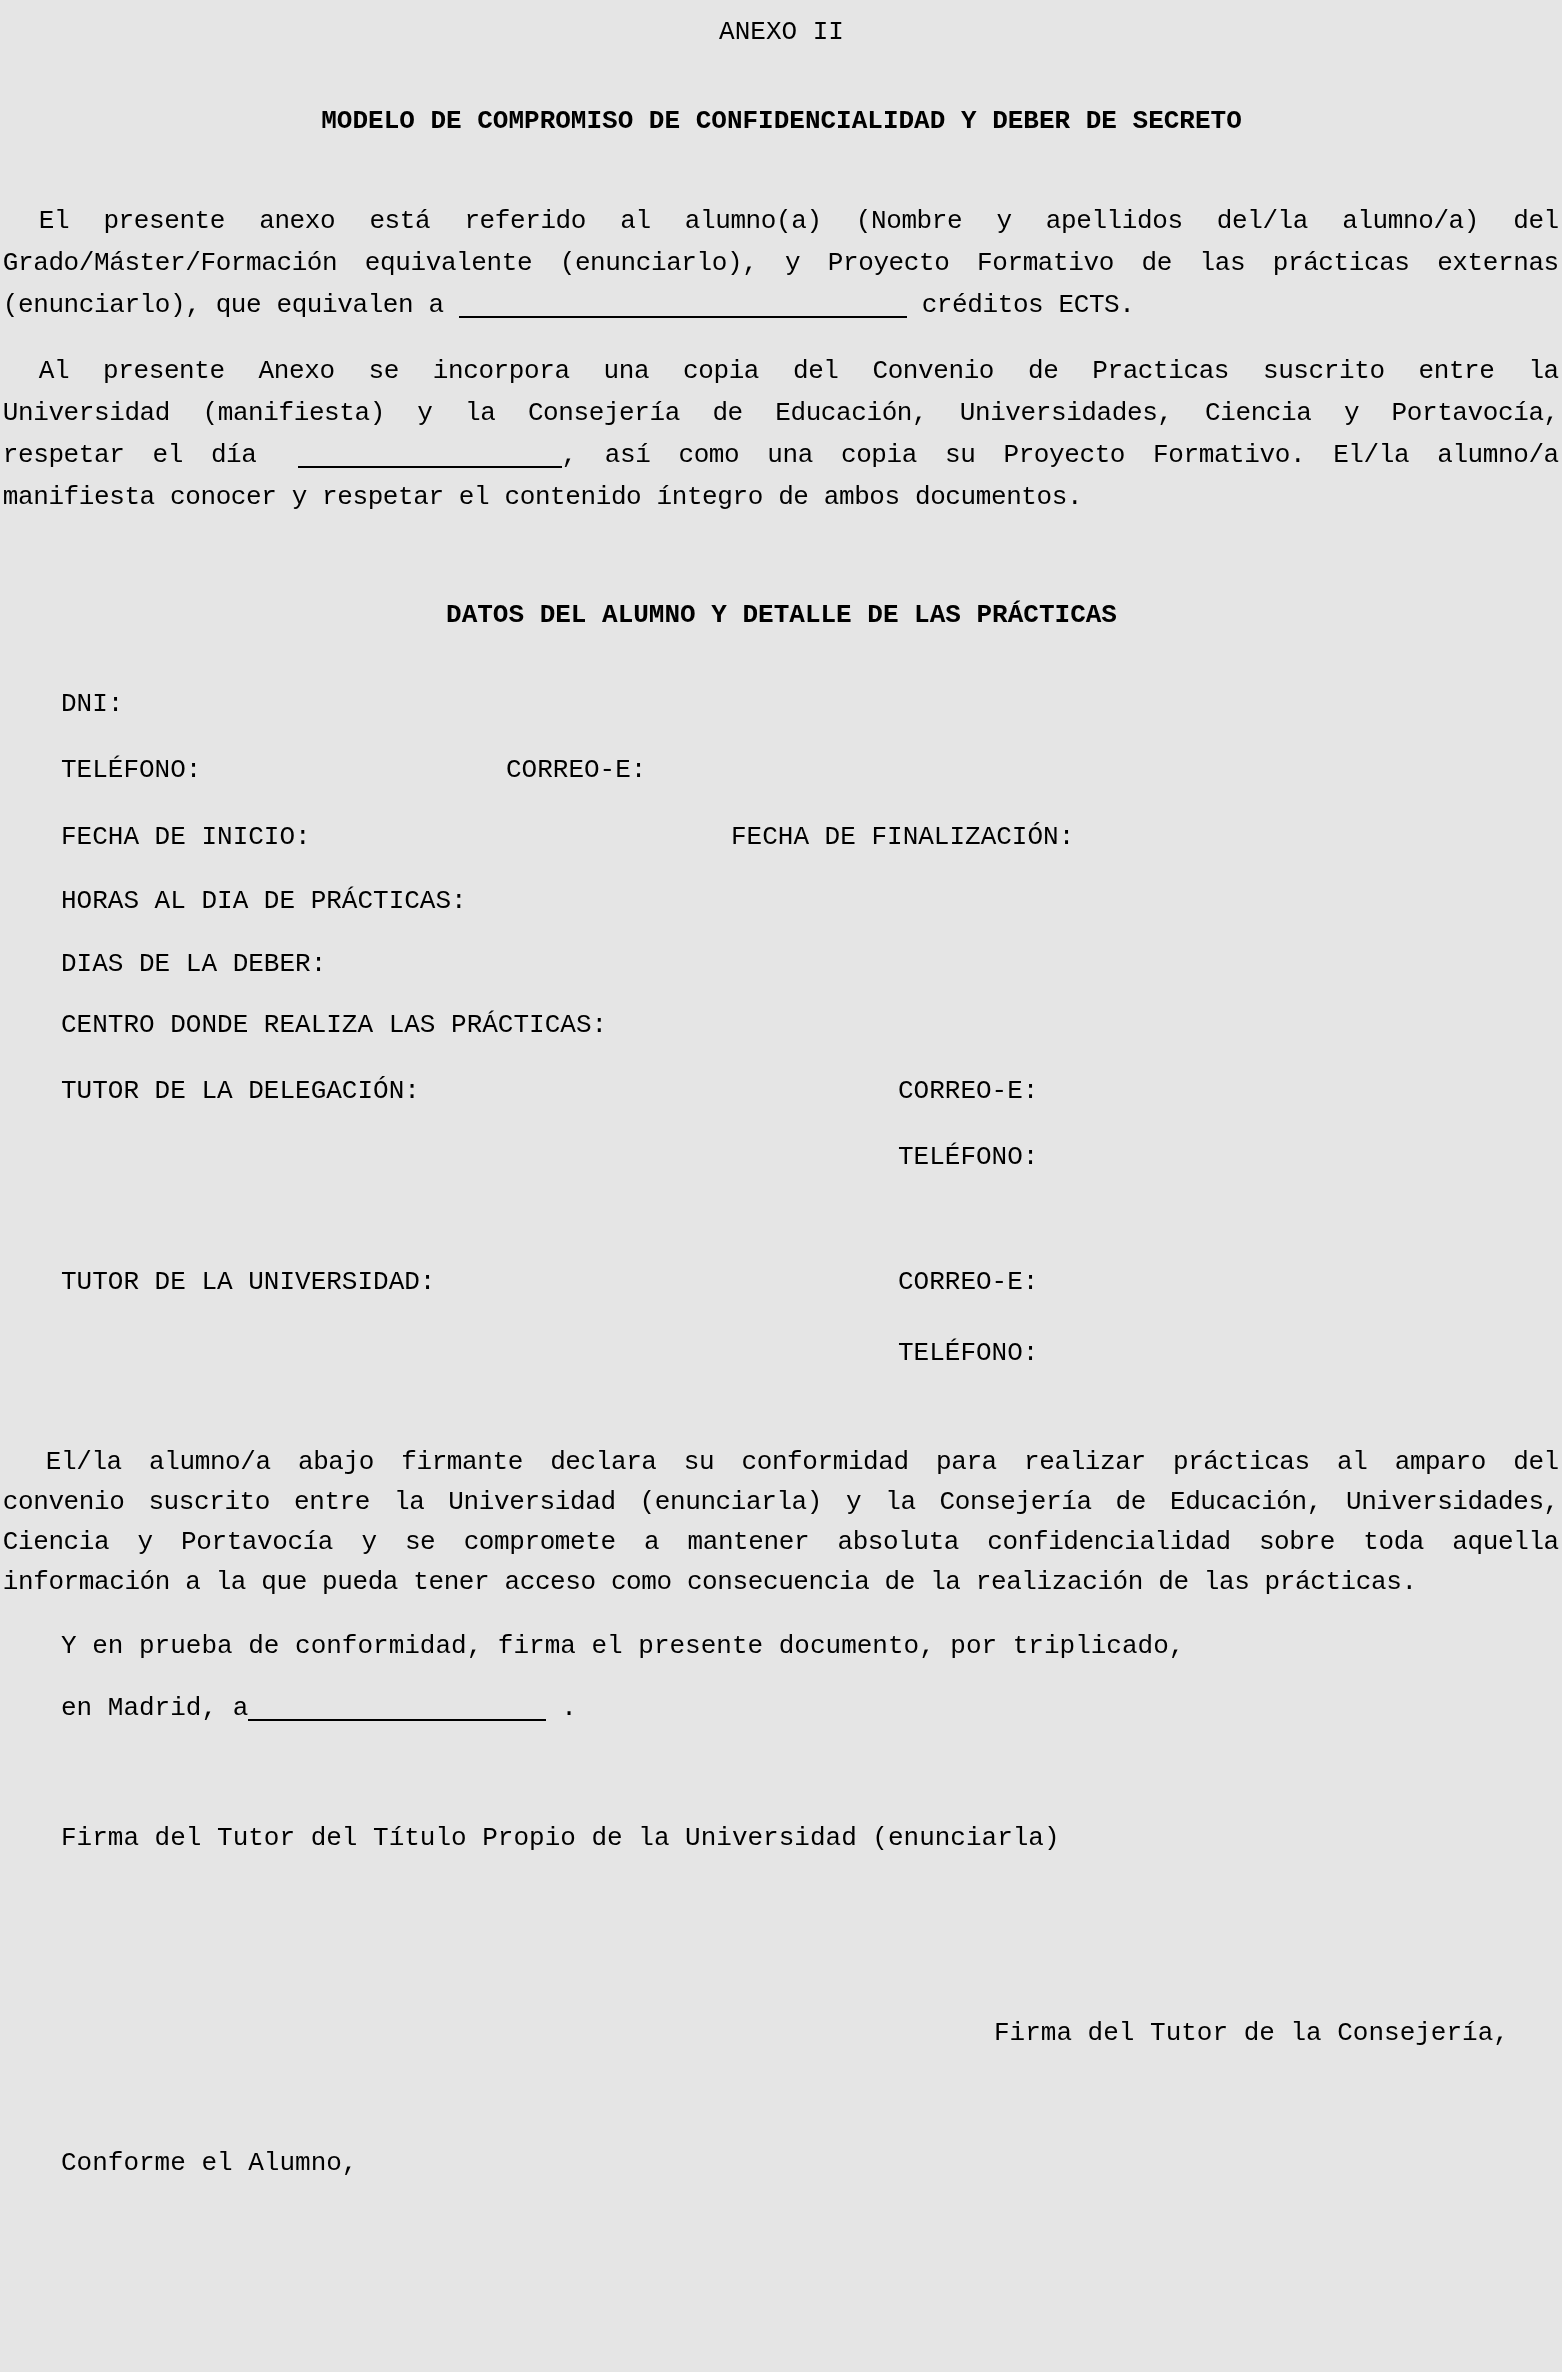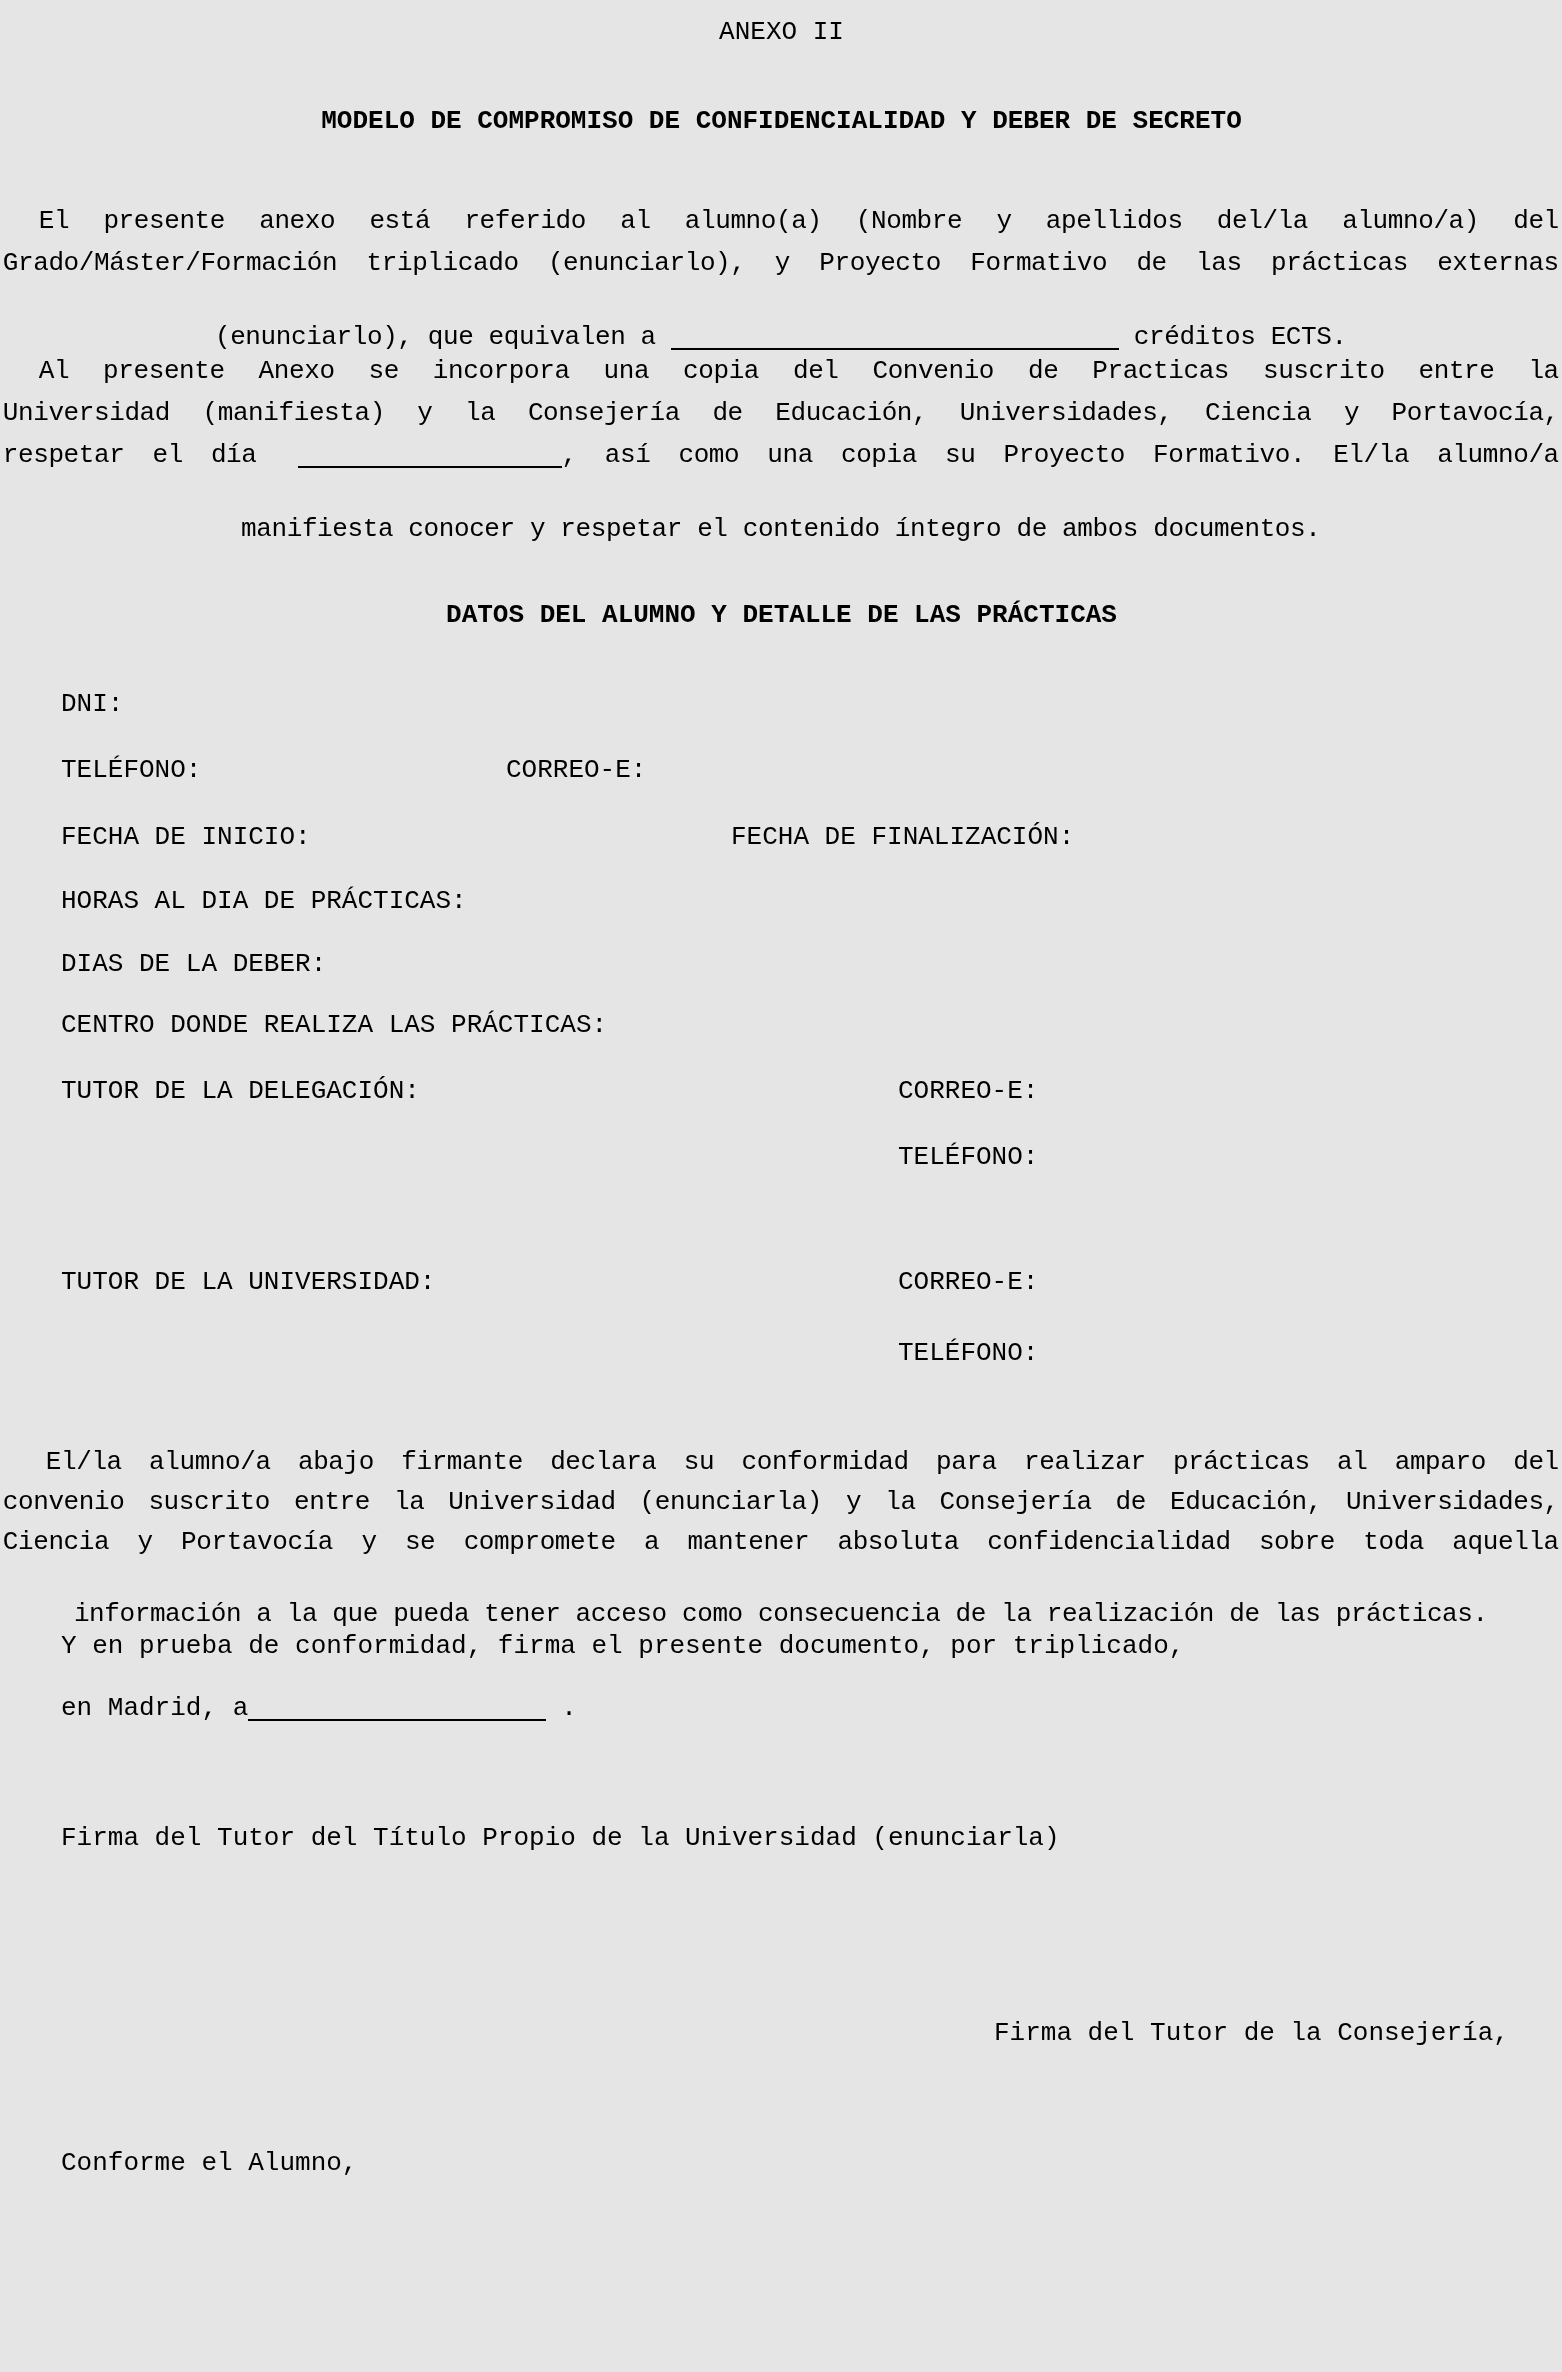--- a/index.html
+++ b/index.html
@@ -7,41 +7,41 @@
   .page {
     position:relative; width:1563px; height:2372px; background:#e5e5e5; color:#000000;
     font-family:Liberation Mono, monospace;
     font-size:26px; line-height:42px; overflow:hidden;
   }
   .abs { position:absolute; white-space:nowrap; }
   .center { left:0; width:1563px; text-align:center; }
   .bold { font-weight:bold; }
   .para { position:absolute; left:2.8px; width:1556px; }
   .jline { text-align:justify; text-align-last:justify; letter-spacing:-0.4px; }
-  .lastline { text-align:center; letter-spacing:-0.4px;margin-top:32px; }
+  .lastline { text-align:left; letter-spacing:-0.4px; }
   .ind38 { text-indent:36px; }
   .ind46 { text-indent:43px; }
   .lh43 { line-height:40px; }
   .blank {
     display:inline-block; height:28px; vertical-align:-5.6px;
     border-bottom:2.8px solid #000000;
   }
 </style>
 </head>
 <body>
 
 <div class="page">
 
   <div class="abs center" style="top:11.2px">ANEXO II</div>
 
   <div class="abs center bold" style="top:100px">MODELO DE COMPROMISO DE CONFIDENCIALIDAD Y DEBER DE SECRETO</div>
 
   <div class="para" style="top:200px">
     <div class="jline ind38">El presente anexo está referido al alumno(a) (Nombre y apellidos del/la alumno/a) del</div>
-    <div class="jline">Grado/Máster/Formación triplicado (enunciarlo), y Proyecto Formativo de las prácticas externas</div>
+    <div class="jline">Grado/Máster/Formación equivalente (enunciarlo), y Proyecto Formativo de las prácticas externas</div>
     <div class="lastline"><span>(enunciarlo), que equivalen a</span><span class="blank" style="width:448px;margin:0 15px"></span><span>créditos ECTS.</span></div>
   </div>
 
   <div class="para" style="top:350px">
     <div class="jline ind38">Al presente Anexo se incorpora una copia del Convenio de Practicas suscrito entre la</div>
     <div class="jline">Universidad (manifiesta) y la Consejería de Educación, Universidades, Ciencia y Portavocía,</div>
     <div class="jline"><span>respetar el día</span> <span class="blank" style="width:264px;margin-left:13px"></span><span>, así como una copia su Proyecto Formativo. El/la alumno/a</span></div>
     <div class="lastline">manifiesta conocer y respetar el contenido íntegro de ambos documentos.</div>
   </div>
 

